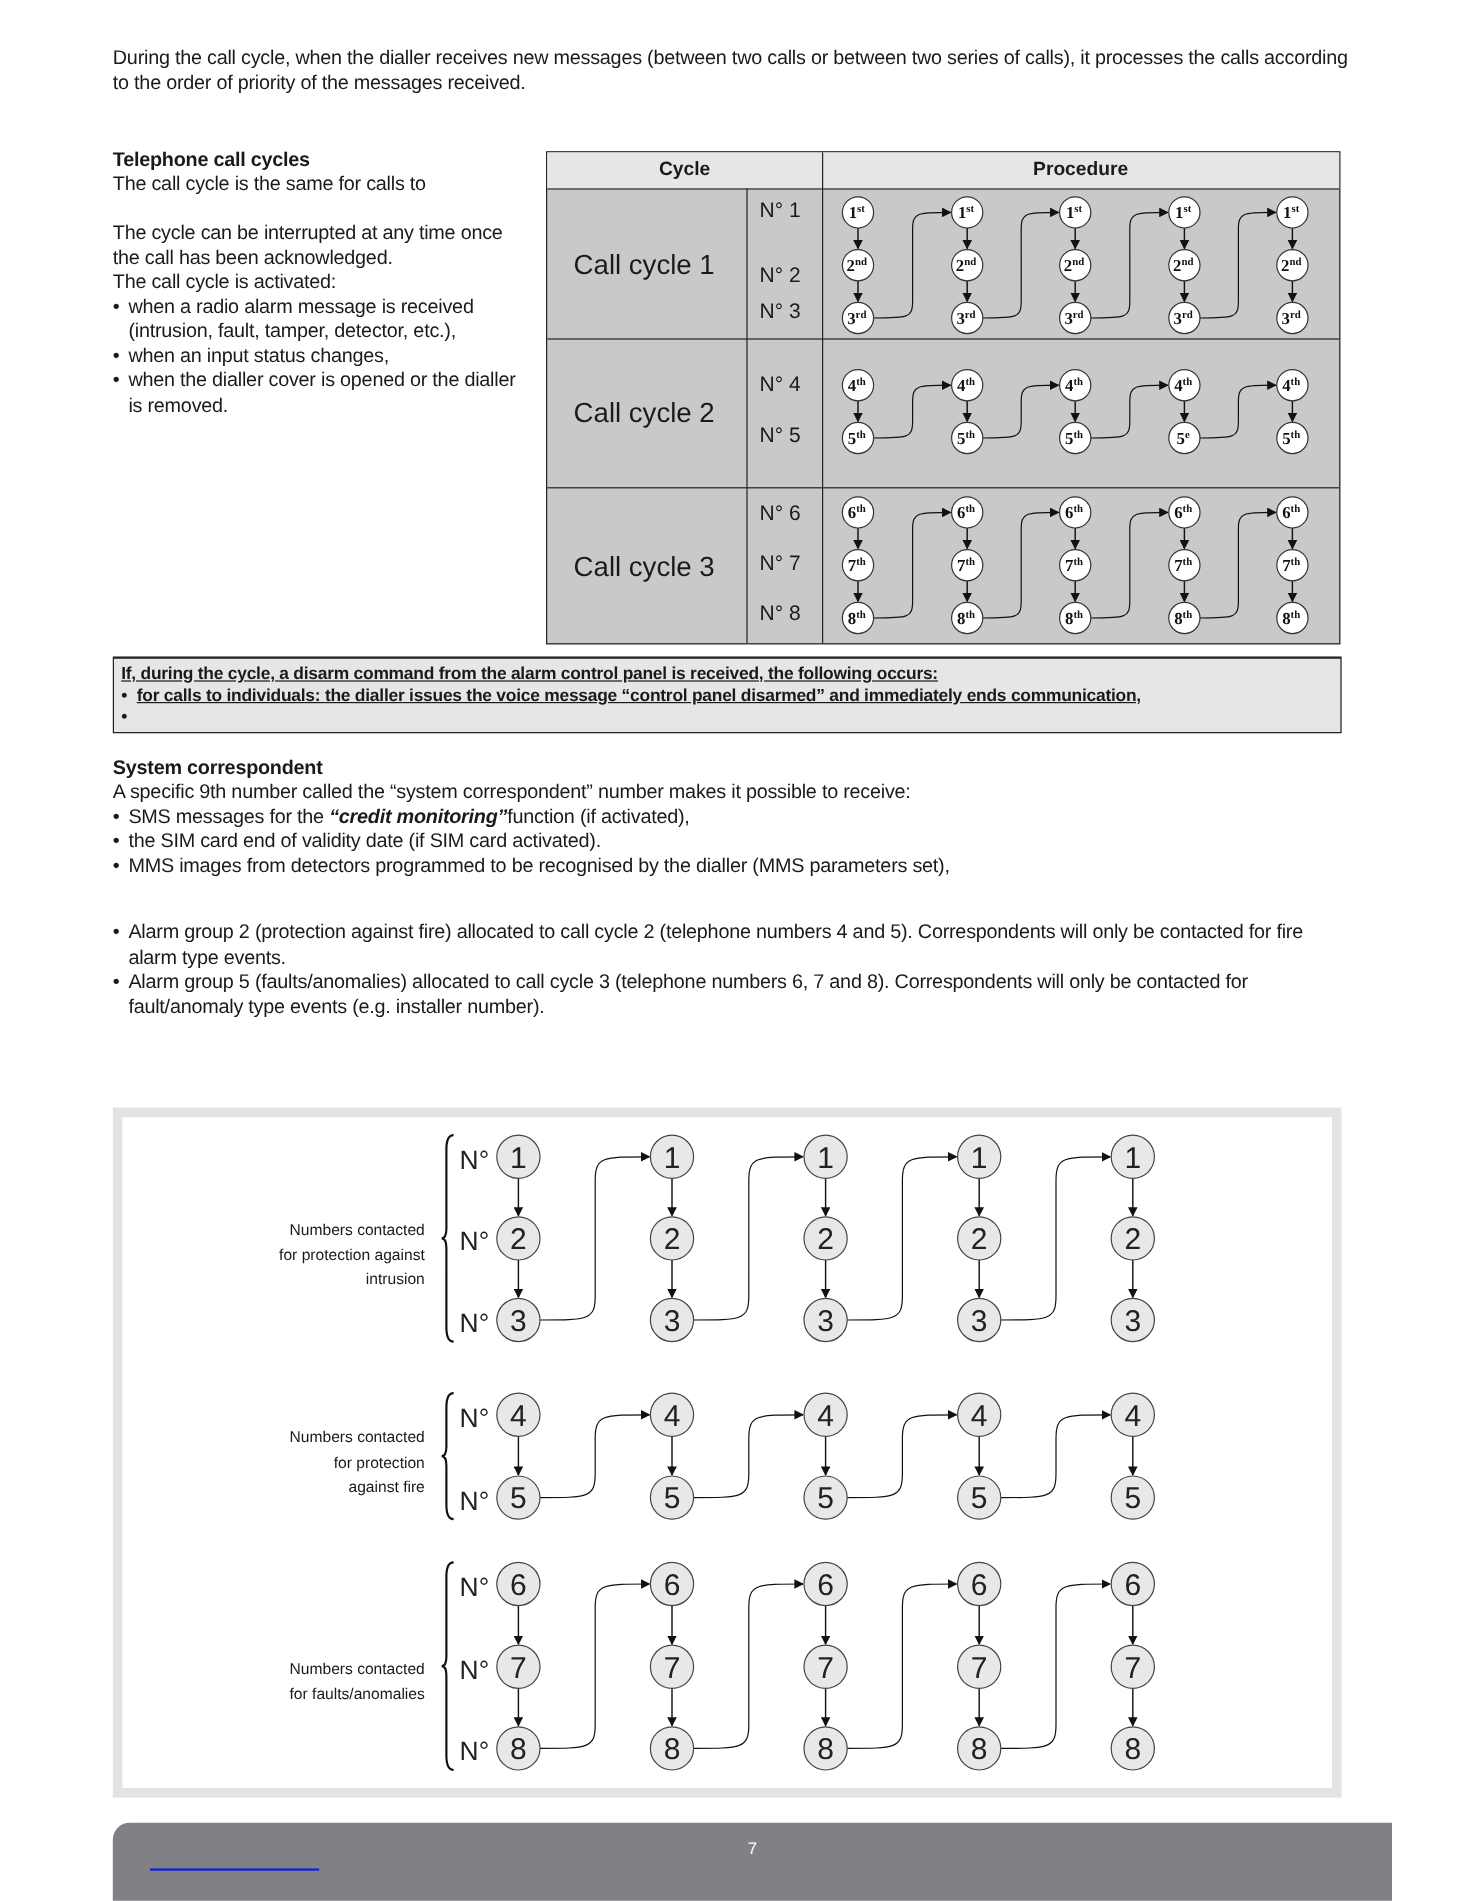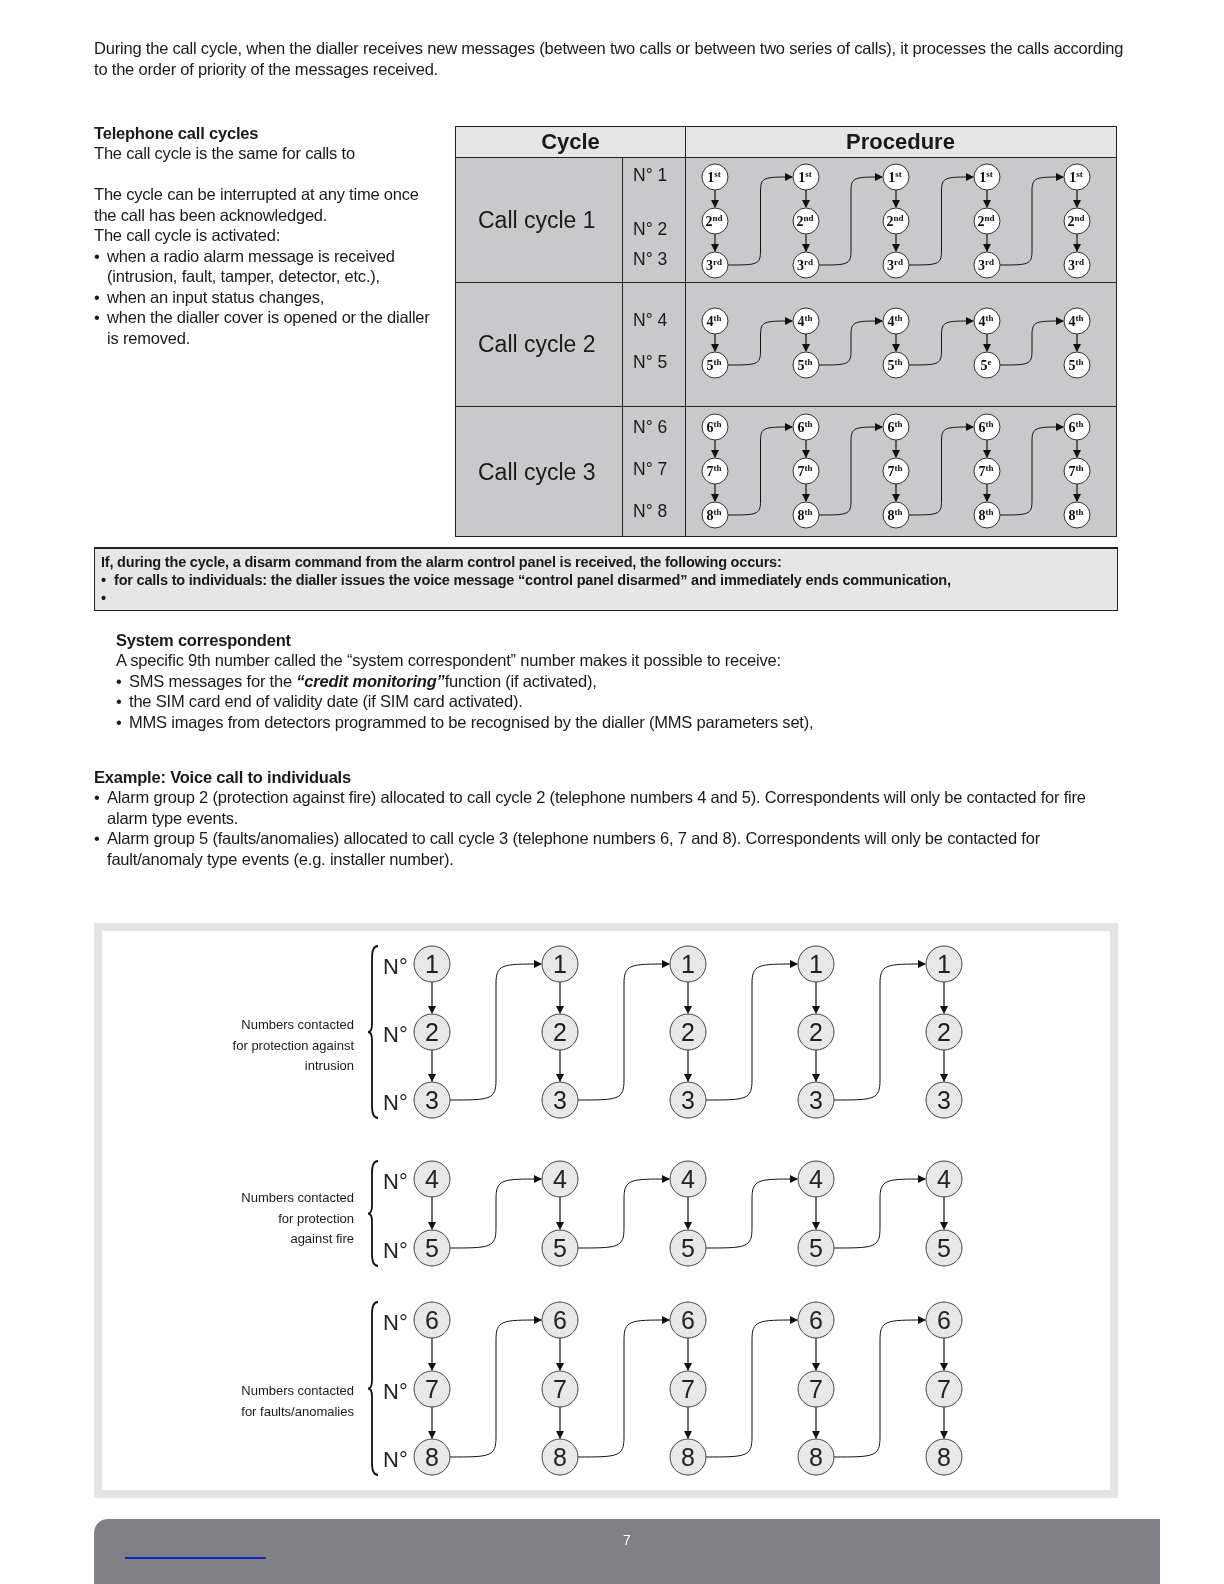--- a/index.html
+++ b/index.html
@@ -5,27 +5,27 @@
   html,body{margin:0;padding:0;background:#ffffff;}
   body{width:1224px;height:1584px;position:relative;overflow:hidden;font-family:"Liberation Sans",sans-serif;color:#1a1a1a;}
   .abs{position:absolute;}
   .h{font-weight:bold;font-size:16.5px;line-height:20px;letter-spacing:-0.2px;}
   .p{font-size:16.5px;line-height:20.5px;letter-spacing:-0.2px;}
   .bul{position:relative;padding-left:13px;}
   .bul:before{content:"\2022";position:absolute;left:0;top:0;}
   #sec-priority{left:94px;top:38px;width:1040px;}
   #sec-cycles{left:94px;top:123px;width:340px;}
   #cycle-table{left:455px;top:126px;width:662px;height:411px;border:1px solid #222;background:#c8c9cb;box-sizing:border-box;}
-  .th{position:absolute;top:0;height:30px;background:#e6e6e7;border-bottom:1px solid #222;font-weight:bold;font-size:22px;line-height:30px;text-align:center;}
+  .th{position:absolute;top:0;height:30px;background:#e6e6e7;border-bottom:1px solid #222;font-weight:bold;font-size:16px;line-height:30px;text-align:center;}
   .vline{position:absolute;background:#222;width:1px;}
   .hline{position:absolute;background:#222;height:1px;}
   .cyc-label{position:absolute;left:22px;font-size:23px;}
   .num-label{position:absolute;left:177px;font-size:17.5px;}
-  #note-box{left:94px;top:547px;width:1024px;height:64px;border:1px solid #222;border-top:2px solid #222;background:#e6e6e7;box-sizing:border-box;padding:4px 6px;font-weight:bold;font-size:14.5px;line-height:18px;letter-spacing:-0.2px;}
-  #sec-sysc{left:94px;top:630px;width:1040px;margin-left:22px;}
+  #note-box{left:94px;top:547px;width:1024px;height:64px;border:1px solid #222;border-top:2px solid #222;background:#e6e6e7;box-sizing:border-box;padding:4px 6px;font-weight:bold;font-size:14.5px;line-height:18px;letter-spacing:-0.2px;text-decoration:underline;}
+  #sec-sysc{left:94px;top:630px;width:1040px;}
   #sec-example{left:94px;top:767px;width:1030px;}
   #example-figure{left:94px;top:923px;width:1024px;height:575px;background:#e3e3e3;}
   #example-inner{position:absolute;left:8px;top:8px;right:8px;bottom:8px;background:#fff;}
   .grp-label{position:absolute;text-align:right;font-size:13px;line-height:20.5px;width:250px;}
   #footer{left:94px;top:1519px;width:1066px;height:65px;background:#808184;border-radius:14px 0 0 0;}
   #page-num{position:absolute;left:0;right:0;top:13px;text-align:center;color:#fff;font-size:14px;}
   #footer-link{position:absolute;left:31px;top:38px;width:141px;height:2px;background:#1a22d0;}
   svg text{font-family:"Liberation Serif",serif;}
 </style>
 </head>
@@ -282,21 +282,20 @@
 
 <div id="sec-sysc" class="abs">
   <div class="h">System correspondent</div>
   <div class="p">A specific 9th number called the “system correspondent” number makes it possible to receive:</div>
   <div class="p bul"><span>SMS messages for the </span><b><i>“credit monitoring”</i></b><span>function (if activated),</span></div>
   <div class="p bul">the SIM card end of validity date (if SIM card activated).</div>
   <div class="p bul">MMS images from detectors programmed to be recognised by the dialler (MMS parameters set),</div>
 </div>
 
 <div id="sec-example" class="abs">
-  <div class="h">Example: Voice call to individuals</div>
   <div class="p bul">Alarm group 2 (protection against fire) allocated to call cycle 2 (telephone numbers 4 and 5). Correspondents will only be contacted for fire alarm type events.</div>
   <div class="p bul">Alarm group 5 (faults/anomalies) allocated to call cycle 3 (telephone numbers 6, 7 and 8). Correspondents will only be contacted for fault/anomaly type events (e.g. installer number).</div>
 </div>
 
 <div id="example-figure" class="abs">
   <div id="example-inner">
     <div class="grp-label" style="left:2px;top:84px;">
       <div>Numbers contacted</div>
       <div>for protection against</div>
       <div>intrusion</div>

